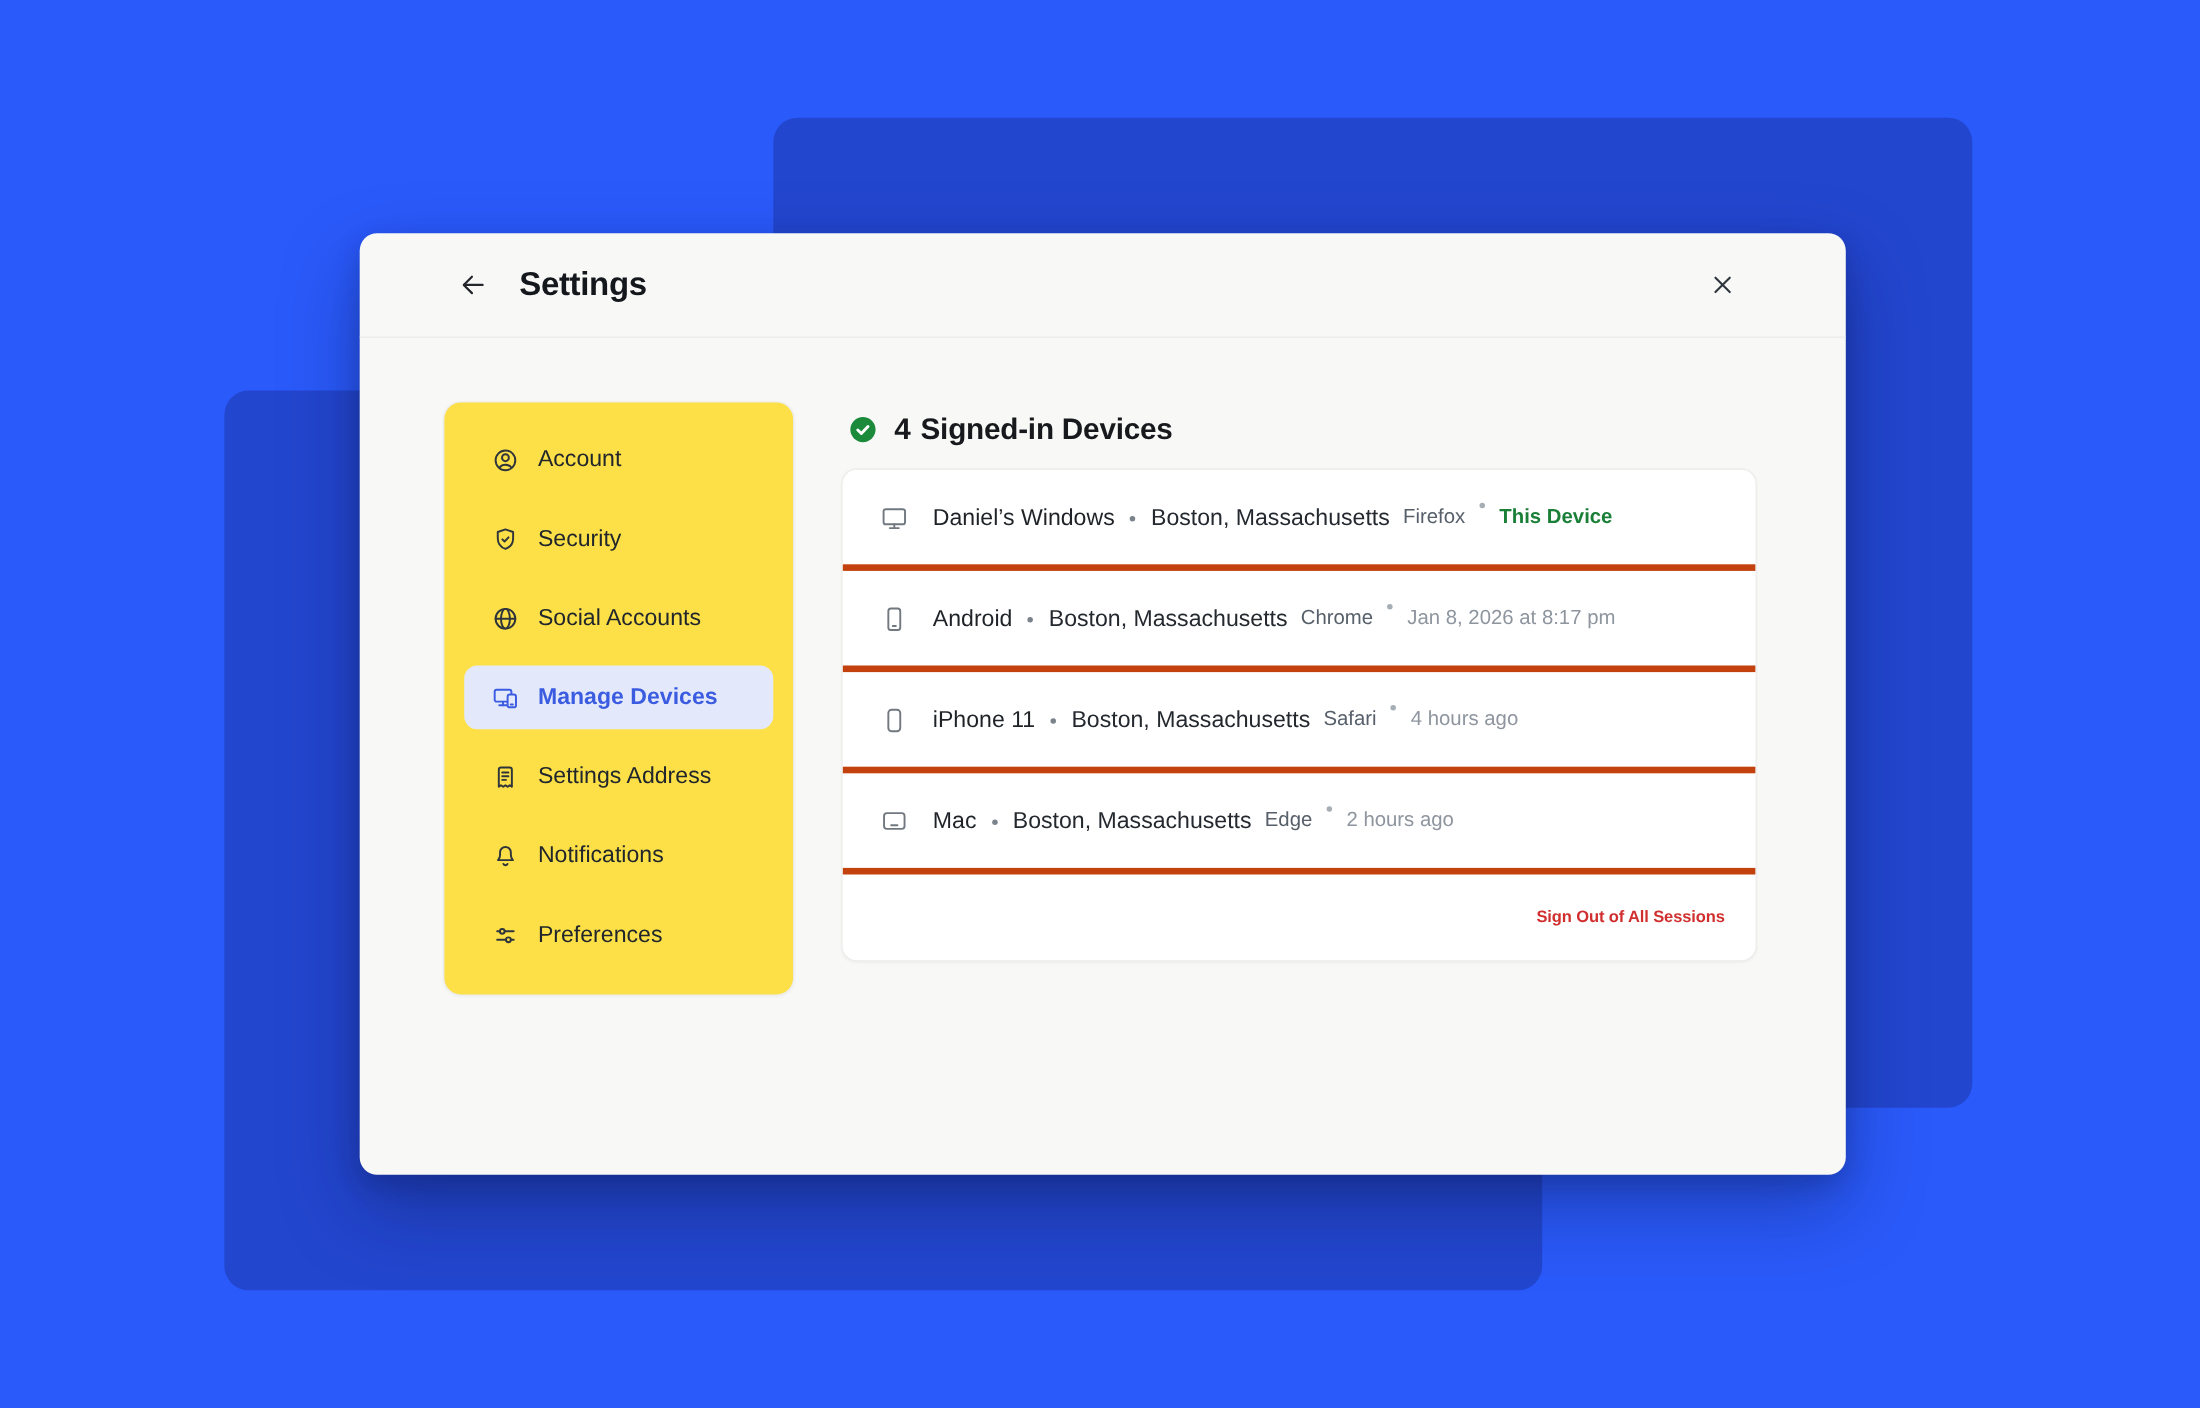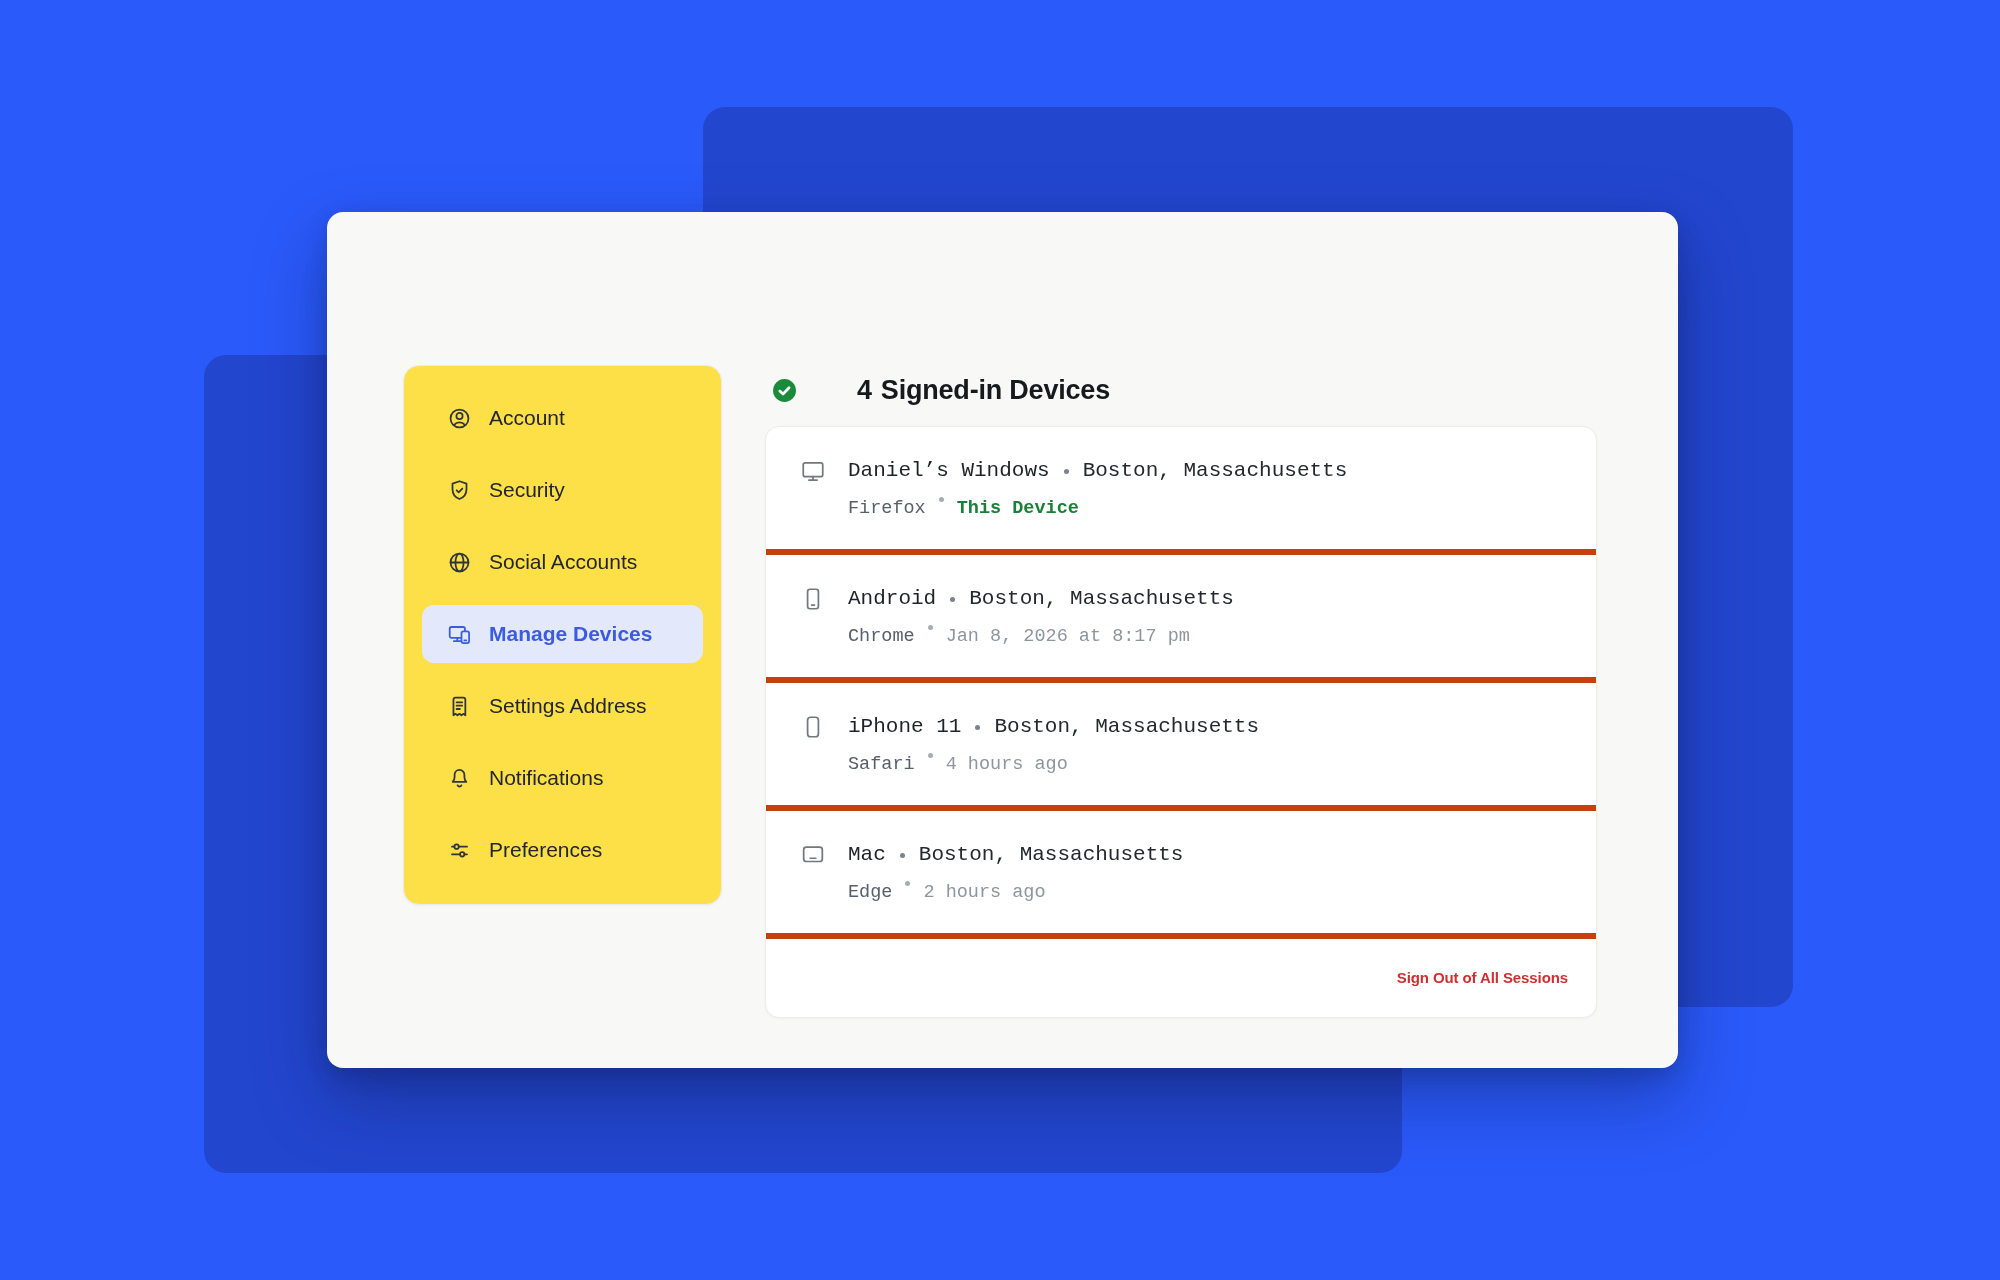--- a/index.html
+++ b/index.html
@@ -55,37 +55,37 @@
   .nav-item .nav-icon { width:25px; height:25px; flex:none; display:flex; color:#2f353b; }
   .nav-item .nav-icon svg { width:25px; height:25px; }
   .nav-item.active { background:#e3e9fb; color:#3b5ce0; font-weight:600; }
   .nav-item.active .nav-icon { color:#3b5ce0; }
 
   .main-heading {
     position:absolute; left:445px; top:161px; height:34px;
     display:flex; align-items:center; gap:16px;
   }
   .check-badge { width:25px; height:25px; flex:none; display:flex; }
-  .heading-text { font-size:27px; font-weight:700; color:#17191d; letter-spacing:-.2px;margin-left:44px; }
+  .heading-text { font-size:27px; font-weight:700; color:#17191d; letter-spacing:-.2px; }
   .heading-text .count { margin-right:9px; }
 
   .device-card {
     position:absolute; left:438px; top:214px; width:832px;
     background:#ffffff; border:1px solid #ececea; border-radius:14px;
     box-shadow:0 1px 3px rgba(20,25,40,.04);
     overflow:hidden;
   }
   .device-row {
     padding:30px 34px 28px 34px;
     display:flex; align-items:flex-start; gap:22px;
   }
   .device-row + .device-row, .card-footer { border-top:6px solid #c2410c; }
   .device-icon { width:26px; height:26px; flex:none; color:#71787f; margin-top:1px; display:flex; }
   .device-icon svg { width:26px; height:26px; }
-  .device-lines { display:flex; flex-direction:column; gap:12px;font-family:Liberation Mono, monospace; }
+  .device-lines { display:flex; gap:12px; }
   .line1 { display:flex; align-items:center; gap:14px; font-size:21px; line-height:28px; }
   .device-name { color:#1f2328; font-weight:500; }
   .device-location { color:#24292f; font-weight:400; }
   .line2 { display:flex; gap:13px; font-size:18.5px; line-height:24px; }
   .browser { color:#57606a; font-weight:500; }
   .session-time { color:#8e959e; font-weight:400; }
   .session-current { color:#1a7f37; font-weight:600; }
   .dot { width:5px; height:5px; border-radius:50%; background:#7a828c; flex:none; }
   .dot.soft { background:#a5adb5; }
 
@@ -98,20 +98,39 @@
   }
 </style>
 </head>
 <body>
 
 <div class="decor top-right"></div>
 <div class="decor bottom-left"></div>
 
 <div class="modal">
 
+  <div class="modal-header">
+    <button class="back-btn">
+      <span style="display:flex;">
+        <svg viewBox="0 0 24 24" fill="none" stroke="currentColor" stroke-width="1.7" stroke-linecap="round" stroke-linejoin="round">
+            <path d="M19.5 12H5"></path>
+            <path d="M11.2 5.6 4.8 12l6.4 6.4"></path>
+          </svg>
+      </span>
+    </button>
+    <div class="modal-title">Settings</div>
+    <button class="close-btn">
+      <span style="display:flex;">
+        <svg viewBox="0 0 24 24" fill="none" stroke="currentColor" stroke-width="1.8" stroke-linecap="round">
+            <path d="M6 6l12 12"></path>
+            <path d="M18 6 6 18"></path>
+          </svg>
+      </span>
+    </button>
+  </div>
 
   <nav class="sidebar">
     <div class="nav-item">
       <span class="nav-icon">
         <svg viewBox="0 0 24 24" fill="none" stroke="currentColor" stroke-width="1.7" stroke-linecap="round" stroke-linejoin="round">
             <circle cx="12" cy="12" r="8.6"></circle>
             <circle cx="12" cy="9.7" r="3"></circle>
             <path d="M6.7 18.3a6.9 6.9 0 0 1 10.6 0"></path>
           </svg>
       </span>

